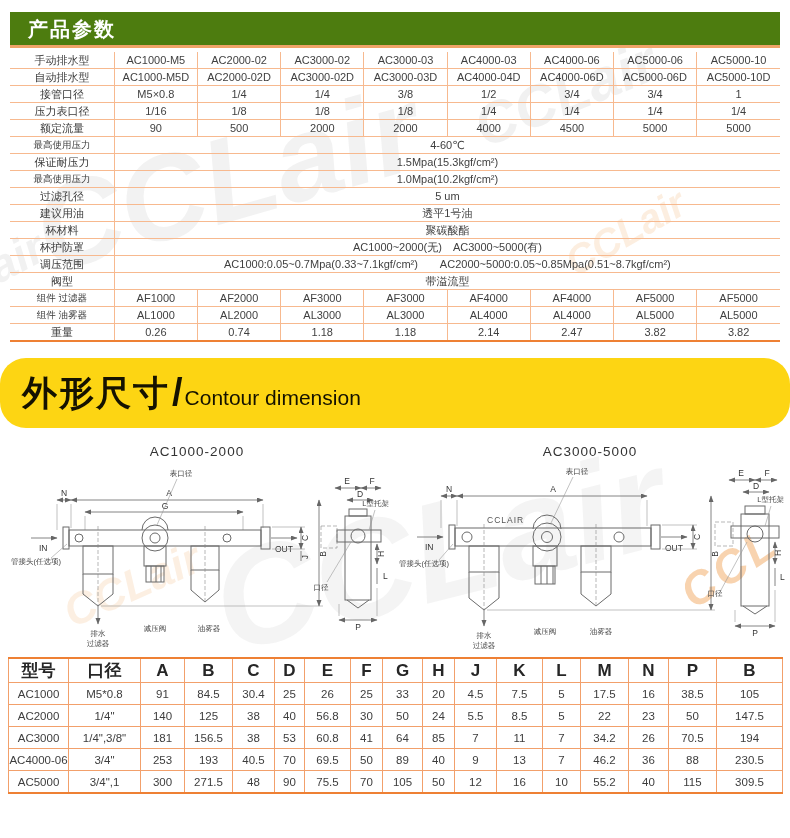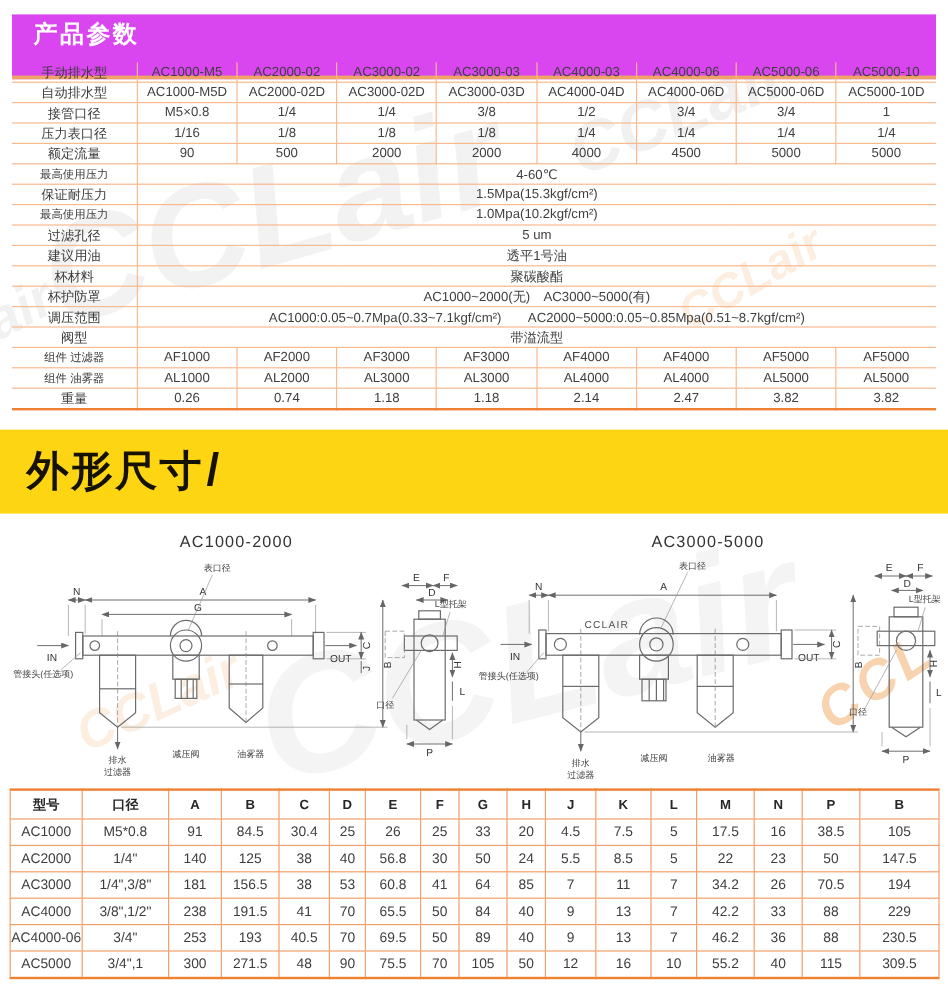--- a/index.html
+++ b/index.html
@@ -8,55 +8,55 @@
   
   .wm{position:absolute;font-style:italic;font-weight:bold;pointer-events:none;white-space:nowrap;z-index:0;}
   .wm1{left:30px;top:110px;font-size:120px;color:rgba(70,70,70,0.07);transform:rotate(-16deg);}
   .wm2{left:210px;top:470px;font-size:140px;color:rgba(70,70,70,0.06);transform:rotate(-14deg);}
   .wm3{left:676px;top:540px;font-size:46px;color:rgba(236,140,45,0.38);transform:rotate(-34deg);letter-spacing:4px;}
   .wm4{left:470px;top:60px;font-size:58px;color:rgba(120,120,120,0.10);transform:rotate(-22deg);}
   .wm5{left:-12px;top:230px;font-size:46px;color:rgba(120,120,120,0.10);transform:rotate(-28deg);}
   .wm6{left:560px;top:210px;font-size:40px;color:rgba(236,150,60,0.16);transform:rotate(-30deg);}
   .wm7{left:60px;top:560px;font-size:44px;color:rgba(236,150,60,0.15);transform:rotate(-24deg);}
   
-  .hdr{position:absolute;left:10px;top:12px;width:770px;height:54px;background:#d946ef;
+  .hdr{position:absolute;left:10px;top:12px;width:770px;height:36px;background:#4d7c0f;
        border-bottom:3px solid #f0a368;z-index:2;box-sizing:border-box;}
   .hdr .t{color:#fff;font-size:20px;font-weight:bold;line-height:34px;padding-left:18px;letter-spacing:2px;}
   
   .spec{position:absolute;left:10px;top:52px;width:770px;border-collapse:collapse;table-layout:fixed;
         z-index:2;border-bottom:2px solid #ee8034;}
   .spec td{height:16px;padding:0;font-size:11px;text-align:center;color:#3f3f3f;
            border-bottom:1px solid #f7b98f;border-right:1px solid #f7b98f;overflow:hidden;white-space:nowrap;}
   .spec td:last-child{border-right:none;}
   .spec td.lbl{font-size:11px;color:#3a3a3a;margin-top:10px;}
   .spec td.lbl.sm{font-size:9.5px;}
   .spec td.merged{white-space:pre;}
   
   .band{position:absolute;left:0;top:358px;width:790px;height:70px;background:#fdd513;z-index:2;
-        display:flex;align-items:baseline;padding-left:22px;box-sizing:border-box;}
+        display:flex;align-items:baseline;padding-left:22px;box-sizing:border-box;border-radius:26px;}
   .band .zh{font-size:35px;font-weight:bold;color:#151200;letter-spacing:2px;line-height:70px;}
   .band .slash{font-size:38px;font-weight:bold;color:#151200;margin:0 2px;}
   .band .en{font-size:21px;color:#151200;}
   
   .draw{position:absolute;left:0;top:430px;width:724px;height:225px;z-index:2;}
   .draw svg{position:absolute;top:0;}
   .svgL{left:5px;}
   .svgR{left:395px;}
   svg text{font-family:"Liberation Sans","DejaVu Sans",sans-serif;}
   .dimtx{font-size:8.5px;fill:#333;}
   .cjk{font-size:7.5px;fill:#444;}
   .dtitle{font-size:13.5px;fill:#333;letter-spacing:1px;}
   .ln{stroke:#6b6b6b;stroke-width:1;fill:none;}
   .dim{stroke:#666;stroke-width:0.8;fill:none;}
   .ext{stroke:#999;stroke-width:0.6;fill:none;}
   .cl{stroke:#888;stroke-width:0.6;stroke-dasharray:4 2;fill:none;}
   
   .dimtab{position:absolute;left:8px;top:657px;width:774px;border-collapse:collapse;table-layout:fixed;z-index:2;
           border-top:2px solid #ee8034;border-bottom:2px solid #ee8034;}
-  .dimtab th{height:23px;font-size:11px;font-weight:bold;color:#262626;border:1px solid #f2a06b;padding:0;}
+  .dimtab th{height:23px;font-size:17px;font-weight:bold;color:#262626;border:1px solid #f2a06b;padding:0;}
   .dimtab td{height:21px;font-size:11.5px;color:#3d3d3d;text-align:center;border:1px solid #f2a06b;padding:0;white-space:nowrap;overflow:hidden;}
 </style>
 </head>
 <body>
 
 <div class="page">
 
   <div class="wm wm1">CCLair</div>
   <div class="wm wm2">CCLair</div>
   <div class="wm wm3">CCL</div>
@@ -198,20 +198,21 @@
           <td>2.47</td>
           <td>3.82</td>
           <td>3.82</td>
         </tr>
       </tbody>
   </table>
 
   <div class="band">
     <span class="zh">外形尺寸</span>
     <span class="slash">/</span>
+    <span class="en">Contour dimension</span>
   </div>
 
   <div class="draw">
 
     <svg class="svgL" width="385" height="223" viewBox="0 0 385 223">
       <defs>
         <marker id="arL" markerWidth="7" markerHeight="6" refX="6" refY="2.5" orient="auto-start-reverse" markerUnits="userSpaceOnUse">
           <path d="M0,0L6.5,2.5L0,5z" fill="#666"></path>
         </marker>
       </defs>
@@ -484,39 +485,20 @@
           <td>85</td>
           <td>7</td>
           <td>11</td>
           <td>7</td>
           <td>34.2</td>
           <td>26</td>
           <td>70.5</td>
           <td>194</td>
         </tr>
         <tr>
-          <td>AC4000</td>
-          <td>3/8",1/2"</td>
-          <td>238</td>
-          <td>191.5</td>
-          <td>41</td>
-          <td>70</td>
-          <td>65.5</td>
-          <td>50</td>
-          <td>84</td>
-          <td>40</td>
-          <td>9</td>
-          <td>13</td>
-          <td>7</td>
-          <td>42.2</td>
-          <td>33</td>
-          <td>88</td>
-          <td>229</td>
-        </tr>
-        <tr>
           <td>AC4000-06</td>
           <td>3/4"</td>
           <td>253</td>
           <td>193</td>
           <td>40.5</td>
           <td>70</td>
           <td>69.5</td>
           <td>50</td>
           <td>89</td>
           <td>40</td>

